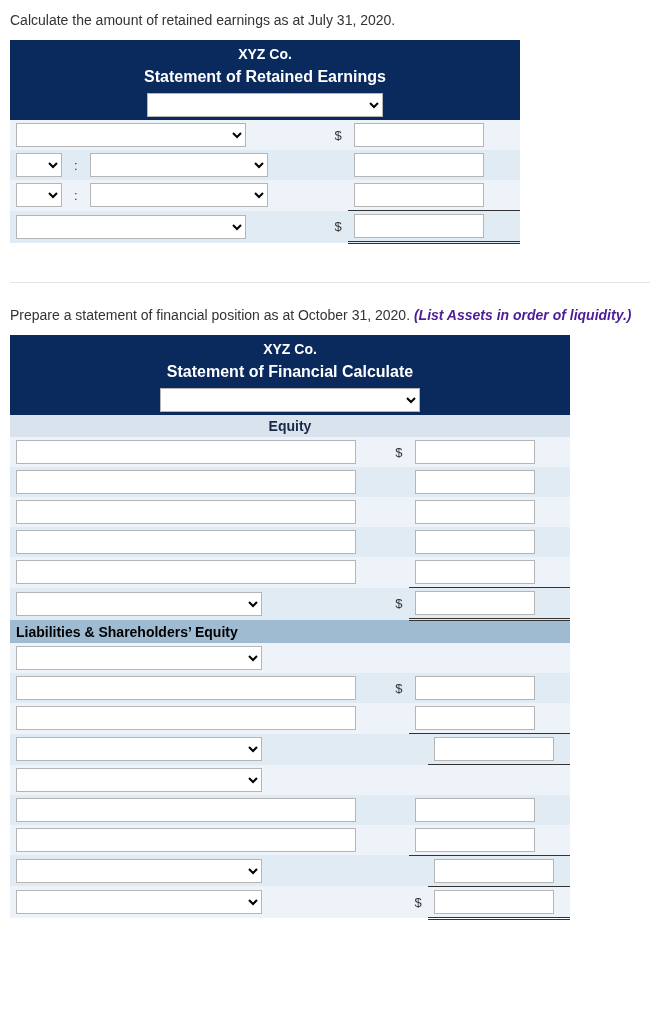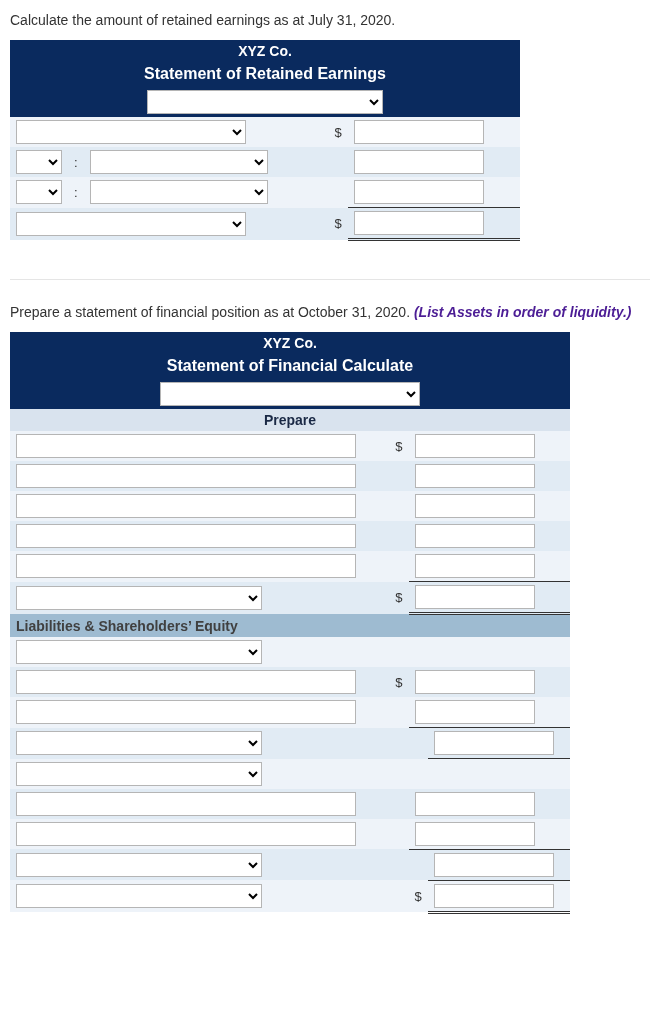--- a/index.html
+++ b/index.html
@@ -34,34 +34,34 @@
   table.stmt td {
     padding: 3px 6px;
     vertical-align: middle;
   }
   .hdr {
     background: #0a2a5e;
     color: #fff;
     text-align: center;
     font-weight: 700;
   }
-  .hdr .company { font-size: 14px; }
+  .hdr .company { font-size: 14px; padding-top: 6px;}
   .hdr .title { font-size: 16px; padding-bottom: 4px;}
   .hdr-select-row td { padding-bottom: 6px; }
   .subhdr {
     background: #d9e3ee;
     color: #1a2945;
     font-weight: 700;
     text-align: center;
     font-size: 14px;
     padding: 4px 0;
   }
   .subhdr-left {
     background: #9ebbd1;
-    color: #404040;
+    color: #000000;
     font-weight: 700;
     text-align: left;
     font-size: 14px;
     padding: 4px 8px;
     margin-left: 24px;
   }
   .r0 { background: #eef3f9; }
   .r1 { background: #e1ebf4; }
   input[type=text], select {
     font-family: inherit;
@@ -183,21 +183,21 @@
       </tr>
   <tr class="hdr hdr-select-row">
     <td colspan="4" style="text-align:center;">
       <select style="width:260px;">
         <option></option>
       </select>
     </td>
   </tr>
 
   <tr>
-        <td colspan="4" class="subhdr">Prepare</td>
+        <td colspan="4" class="subhdr">Equity</td>
       </tr>
 
   <tr class="r0">
     <td><input type="text" style="width: 340px;" value=""></td>
     <td class="dollar">$</td>
     <td colspan="2"><input type="text" class="amount" style="width: 120px;" value=""></td>
   </tr>
 
   <tr class="r1">
     <td><input type="text" style="width: 340px;" value=""></td>

